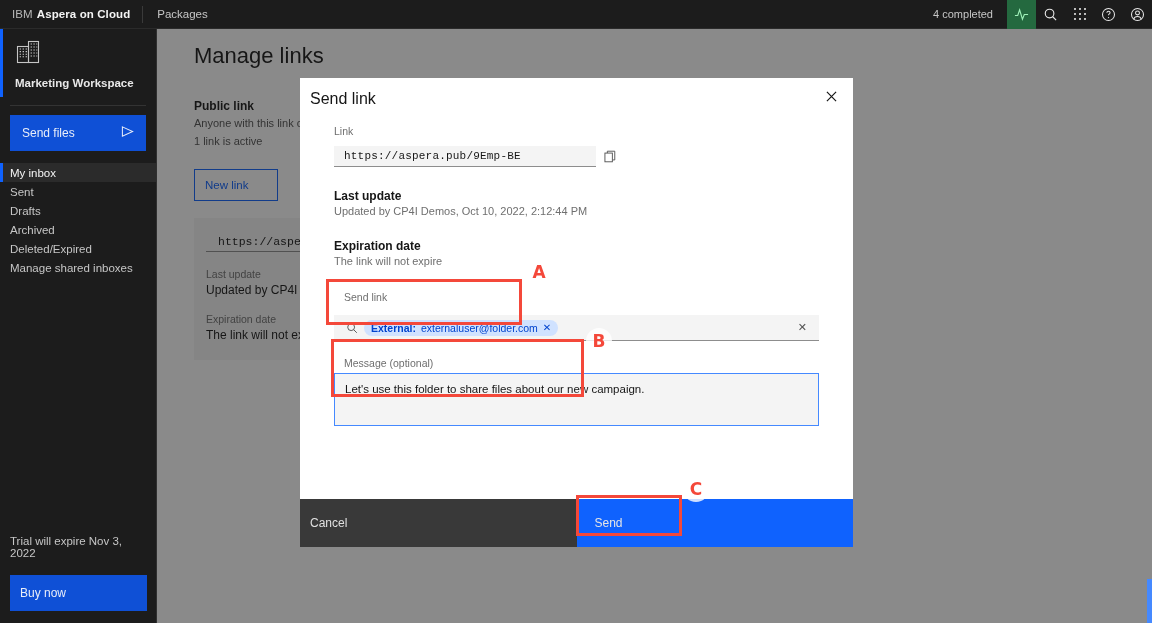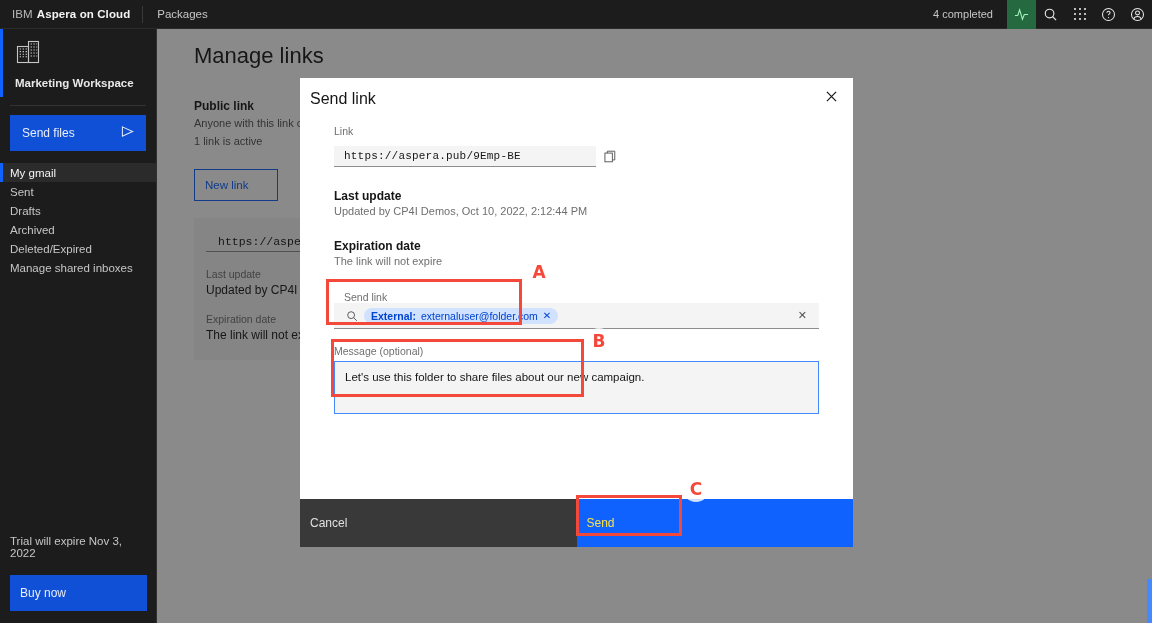--- a/index.html
+++ b/index.html
@@ -129,50 +129,50 @@
   }
   .copy-icon { margin-left: 8px; color: #525252; cursor: pointer; display:flex; }
   .blk { margin-top: 22px; }
   .blk .h { font-size: 12px; font-weight: 700; color: #161616; }
   .blk .s { font-size: 11px; color: #6f6f6f; margin-top: 2px; }
 
   
   .recipient-wrap { margin-top: 24px; position: relative; }
   .rec-lbl { font-size: 10.5px; color: #6f6f6f; padding-left: 10px; }
   .rec-field {
-    margin-top: 0; height: 26px; background: #f4f4f4; border-bottom: 1px solid #8d8d8d;
+    margin-top: 12px; height: 26px; background: #f4f4f4; border-bottom: 1px solid #8d8d8d;
     display: flex; align-items: center; padding: 0 8px;
   }
   .search-icon { color: #525252; display: flex; margin: 0 6px 0 4px; }
   .chip {
     background: #d0e2ff; color: #0043ce; font-size: 10.5px; border-radius: 10px;
     padding: 2px 7px; display: flex; align-items: center; gap: 5px;
   }
   .chip b { color: #0043ce; font-weight: 700; }
   .chip .xx { color: #0043ce; font-size: 10px; cursor: pointer; }
   .rec-clear { margin-left: auto; color: #525252; font-size: 11px; cursor: pointer; padding-right: 4px; }
 
   
   .msg-wrap { margin-top: 16px; }
-  .msg-lbl { font-size: 10.5px; color: #6f6f6f; padding-left: 0; }
+  .msg-lbl { font-size: 10.5px; color: #6f6f6f; padding-left: 10px; }
   .msg-area {
     margin-top: 4px; height: 53px; background: #f4f4f4; border: 1px solid #4589ff;
     padding: 7px 10px; font-size: 11.5px; color: #161616; line-height: 1.4;
     resize: none; width: 100%; font-family: "Liberation Sans", sans-serif;
   }
 
   
   .modal-foot { flex: 0 0 48px; display: flex; }
   .btn-cancel {
     flex: 1 1 50%; background: #393939; color: #e0e0e0; font-size: 12px;
     display: flex; align-items: center; padding-left: 10px; cursor: pointer;
   }
   .btn-send {
-    flex: 1 1 50%; background: #0f62fe; color: #fde047; font-size: 12px;
-    display: flex; align-items: center; padding-left: 10px; cursor: pointer;
+    flex: 1 1 50%; background: #0f62fe; color: #e5e5e5; font-size: 12px;
+    display: flex; align-items: center; padding-left: 18px; cursor: pointer;
   }
 
   
   .anno-box {
     position: absolute; border: 3px solid #f4483a; pointer-events: none; z-index: 40;
   }
   .anno-badge {
     position: absolute; z-index: 41; width: 26px; height: 26px; border-radius: 50%;
     background: rgba(255,255,255,0.80);
     color: #f4483a; font-weight: 700; font-size: 17px;
@@ -259,21 +259,21 @@
       <span>Send files</span>
       <span>
         <svg width="13" height="13" viewBox="0 0 14 14" fill="none" stroke="#e9eef9" stroke-width="1.1">
           <path d="M1.5 2 L12.5 7 L1.5 12 Z"></path>
         </svg>
       </span>
     </div>
 
     <div class="navlist">
       <div class="navitem active">
-        <span>My gmail</span>
+        <span>My inbox</span>
       </div>
       <div class="navitem">
         <span>Sent</span>
       </div>
       <div class="navitem">
         <span>Drafts</span>
       </div>
       <div class="navitem">
         <span>Archived</span>
       </div>

